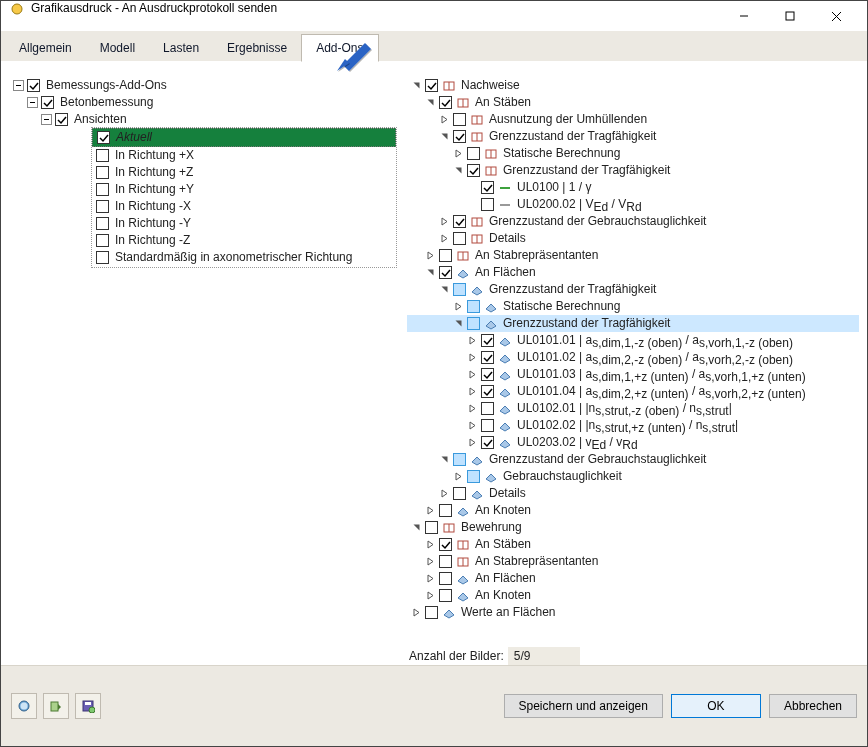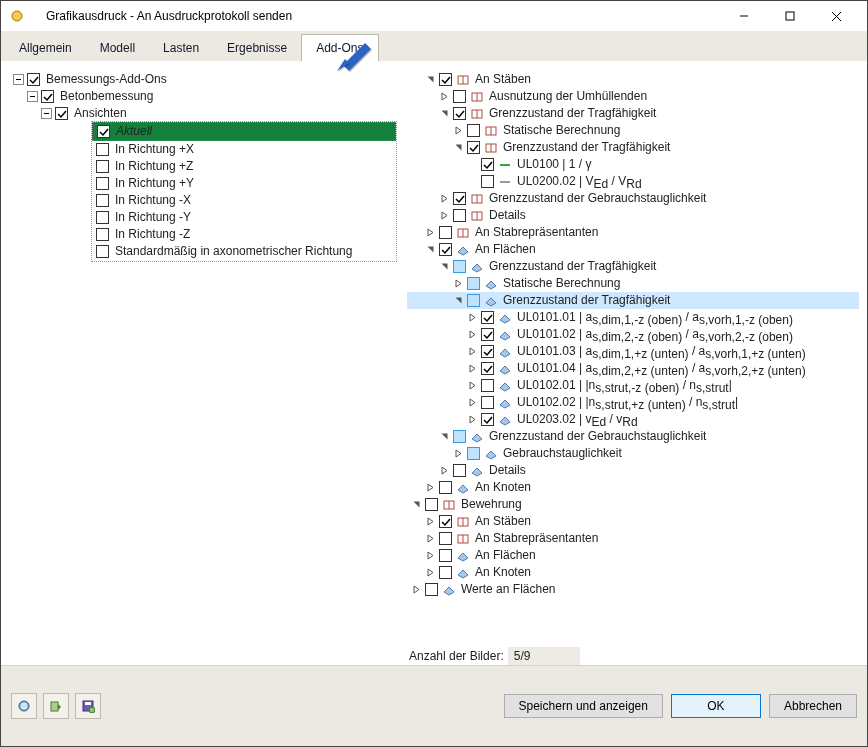--- a/index.html
+++ b/index.html
@@ -1,25 +1,25 @@
 <!DOCTYPE html>
 <html><head>
 <meta charset="utf-8">
 <style>
   html, body { margin:0; padding:0; font-family:"Segoe UI",Tahoma,Arial,sans-serif; font-size:12px; color:#222; background:#fff; }
   .window { width:868px; height:747px; box-sizing:border-box; border:1px solid #444; display:flex; flex-direction:column; background:#fff; position:relative;}
-  .titlebar { height:30px; display:flex; align-items:center; padding:0 8px; background:#fff;gap:15px;}
+  .titlebar { height:30px; display:flex; padding:0 8px; background:#fff;}
   .titlebar .icon { width:16px; height:16px; margin-right:6px;}
   .titlebar .title { flex:1; font-size:12px; color:#000;}
   .titlebar .win-ctrls { display:flex; align-items:center;}
   .titlebar .ctrl { width:46px; height:30px; display:flex; align-items:center; justify-content:center;}
   .tabs { height:30px; background:#ece9e2; display:flex; align-items:flex-end; padding-left:4px; position:relative;}
   .tab { padding:6px 14px; color:#0f172a; cursor:default;}
   .tab.active { background:#fff; border-top:1px solid #bfbab0; border-left:1px solid #bfbab0; border-right:1px solid #bfbab0; border-bottom:1px solid #fff; position:relative; top:1px;}
-  .content { flex:1; display:flex; background:#fff; overflow:hidden; padding:10px 8px 0 8px;}
+  .content { flex:1; display:flex; background:#fff; overflow:hidden; padding:16px 8px 0 8px;}
   .pane { box-sizing:border-box; overflow:auto; }
   .pane.left { width:398px; }
   .pane.right { flex:1; display:flex; flex-direction:column;}
   .tree { font-size:12px; line-height:17px;}
   .node { display:flex; align-items:center; padding:0 4px; height:17px; white-space:nowrap;}
   .exp { width:11px; height:11px; margin-right:3px; display:flex; align-items:center; justify-content:center; flex-shrink:0;}
   .spacer { width:14px; display:inline-block; flex-shrink:0;}
   .chk { width:13px; height:13px; border:1px solid #333; box-sizing:border-box; margin-right:4px; display:flex; align-items:center; justify-content:center; background:#fff; flex-shrink:0;}
   .chk.blue { background:#bfe2ff; border-color:#3a9add;}
   .chk svg { width:10px; height:10px;}
@@ -175,20 +175,37 @@
               <span class="txt">Standardmäßig in axonometrischer Richtung</span>
             </div>
         </div>
       </div>
     </div>
 
     <div class="pane right">
       <div class="right-inner">
         <div class="tree" id="rtree">
             <div class="node">
+              <span class="exp">
+                <svg width="9" height="9" viewBox="0 0 9 9">
+                  <polygon points="1.5,1.5 7.5,1.5 7.5,7.5" fill="#555"></polygon>
+                </svg>
+              </span>
+              <span class="chk">
+                <svg viewBox="0 0 10 10">
+                  <polyline points="1,5 4,8 9,2" fill="none" stroke="#000" stroke-width="1.5"></polyline>
+                </svg>
+              </span>
+              <span class="ico"><svg viewBox="0 0 14 14">
+                  <rect x="2" y="3" width="10" height="8" fill="none" stroke="#b14a3e"></rect>
+                  <line x1="7" y1="3" x2="7" y2="11" stroke="#b14a3e"></line>
+                </svg></span>
+              <span class="txt">Nachweise</span>
+            </div>
+            <div class="node">
               <span class="spacer"></span>
               <span class="exp">
                 <svg width="9" height="9" viewBox="0 0 9 9">
                   <polygon points="1.5,1.5 7.5,1.5 7.5,7.5" fill="#555"></polygon>
                 </svg>
               </span>
               <span class="chk">
                 <svg viewBox="0 0 10 10">
                   <polyline points="1,5 4,8 9,2" fill="none" stroke="#000" stroke-width="1.5"></polyline>
                 </svg>

